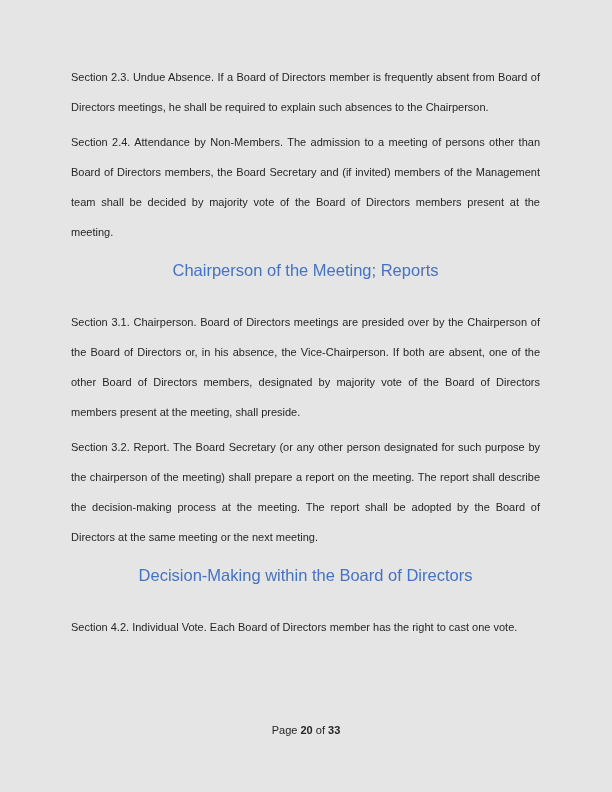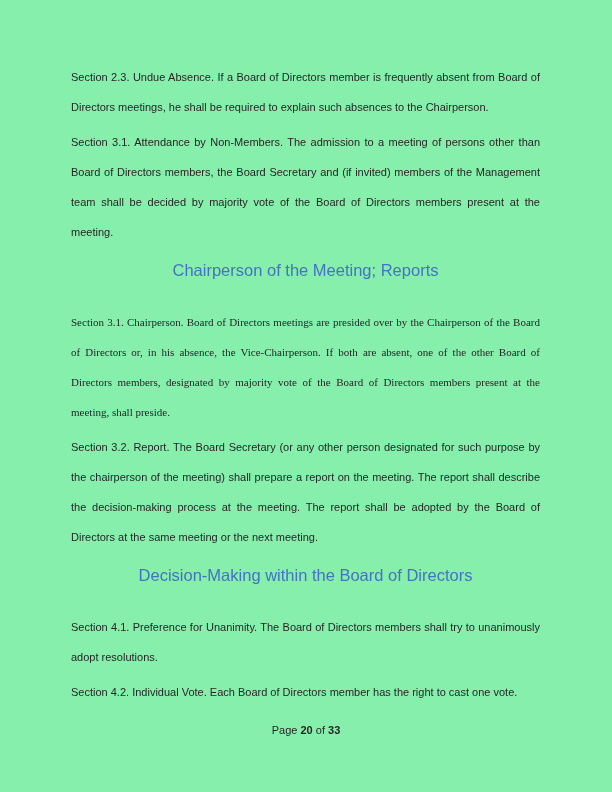--- a/index.html
+++ b/index.html
@@ -4,21 +4,21 @@
 <style>
   html, body {
     margin: 0;
     padding: 0;
     background: #ffffff;
   }
   .page {
     position: relative;
     width: 612px;
     height: 792px;
-    background: #86efac;
+    background: #e5e5e5;
     font-family: "Liberation Sans", sans-serif;
     overflow: hidden;
   }
   .content {
     position: absolute;
     left: 71px;
     top: 62px;
     width: 469px;
   }
   .para {
@@ -49,31 +49,30 @@
   }
 </style>
 </head>
 <body>
 
 <div class="page">
   <div class="content">
 
     <p class="para" style="color: rgb(38, 38, 38);">Section 2.3. Undue Absence. If a Board of Directors member is frequently absent from Board of Directors meetings, he shall be required to explain such absences to the Chairperson.</p>
 
-    <p class="para" style="color: rgb(38, 38, 38);">Section 3.1. Attendance by Non-Members. The admission to a meeting of persons other than Board of Directors members, the Board Secretary and (if invited) members of the Management team shall be decided by majority vote of the Board of Directors members present at the meeting.</p>
+    <p class="para" style="color: rgb(38, 38, 38);">Section 2.4. Attendance by Non-Members. The admission to a meeting of persons other than Board of Directors members, the Board Secretary and (if invited) members of the Management team shall be decided by majority vote of the Board of Directors members present at the meeting.</p>
 
     <h2 class="heading" style="color: rgb(68, 114, 196); text-align: center;">Chairperson of the Meeting; Reports</h2>
 
-    <p class="para" style="color: rgb(38, 38, 38); font-family: Liberation Serif, serif;">Section 3.1. Chairperson. Board of Directors meetings are presided over by the Chairperson of the Board of Directors or, in his absence, the Vice-Chairperson. If both are absent, one of the other Board of Directors members, designated by majority vote of the Board of Directors members present at the meeting, shall preside.</p>
+    <p class="para" style="color: rgb(38, 38, 38);">Section 3.1. Chairperson. Board of Directors meetings are presided over by the Chairperson of the Board of Directors or, in his absence, the Vice-Chairperson. If both are absent, one of the other Board of Directors members, designated by majority vote of the Board of Directors members present at the meeting, shall preside.</p>
 
     <p class="para" style="color: rgb(38, 38, 38);">Section 3.2. Report. The Board Secretary (or any other person designated for such purpose by the chairperson of the meeting) shall prepare a report on the meeting. The report shall describe the decision-making process at the meeting. The report shall be adopted by the Board of Directors at the same meeting or the next meeting.</p>
 
     <h2 class="heading" style="color: rgb(68, 114, 196); text-align: center;">Decision-Making within the Board of Directors</h2>
 
-    <p class="para" style="color: rgb(38, 38, 38);">Section 4.1. Preference for Unanimity. The Board of Directors members shall try to unanimously adopt resolutions.</p>
 
     <p class="para" style="color: rgb(38, 38, 38);">Section 4.2. Individual Vote. Each Board of Directors member has the right to cast one vote.</p>
 
   </div>
 
   <div class="footer">
     <span>Page</span>
     <span class="bold">20</span>
     <span>of</span>
     <span class="bold">33</span>

